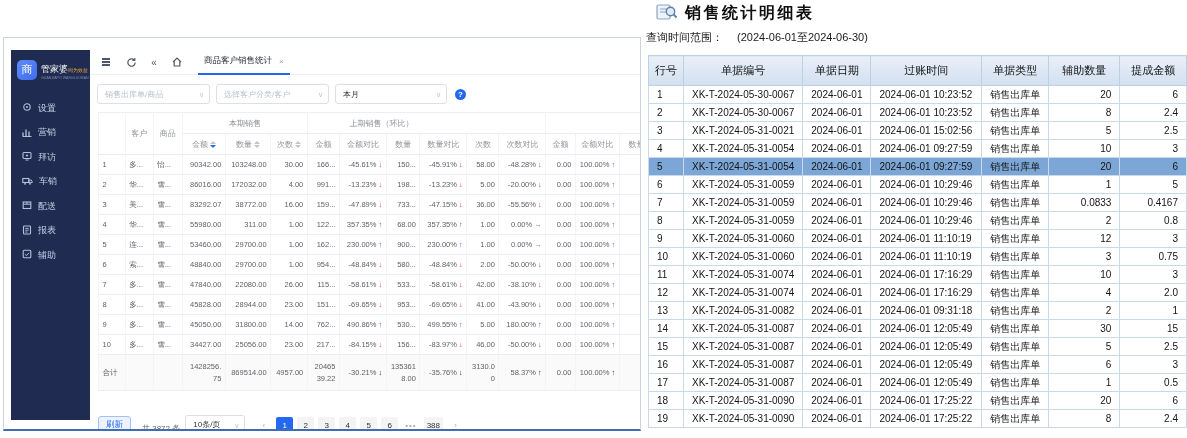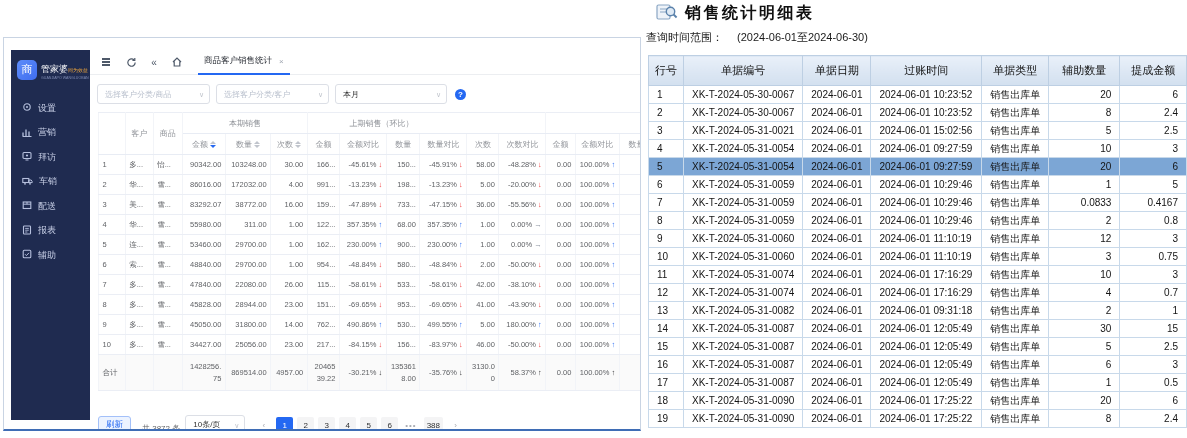--- a/index.html
+++ b/index.html
@@ -159,21 +159,21 @@
             </svg>
         </span>
         <div class="tab">
           <span class="tab-label">商品客户销售统计</span>
           <span class="tab-x">×</span>
         </div>
       </div>
 
       <div class="filters">
         <div class="sel" style="width:113px">
-            <span>选择客户分类/商品</span>
+            <span>销售出库单/商品</span>
             <span class="car">∨</span>
           </div>
         <div class="sel" style="width:113px">
             <span>选择客户分类/客户</span>
             <span class="car">∨</span>
           </div>
         <div class="sel dark" style="width:112px">
             <span>本月</span>
             <span class="car">∨</span>
           </div>
@@ -571,21 +571,21 @@
             <td class="tr">10</td>
             <td class="tr">3</td>
           </tr>
           <tr class="">
             <td class="tl">12</td>
             <td class="tl">XK-T-2024-05-31-0074</td>
             <td class="tl">2024-06-01</td>
             <td class="tl">2024-06-01 17:16:29</td>
             <td class="tl">销售出库单</td>
             <td class="tr">4</td>
-            <td class="tr">0.7</td>
+            <td class="tr">2.0</td>
           </tr>
           <tr class="">
             <td class="tl">13</td>
             <td class="tl">XK-T-2024-05-31-0082</td>
             <td class="tl">2024-06-01</td>
             <td class="tl">2024-06-01 09:31:18</td>
             <td class="tl">销售出库单</td>
             <td class="tr">2</td>
             <td class="tr">1</td>
           </tr>

